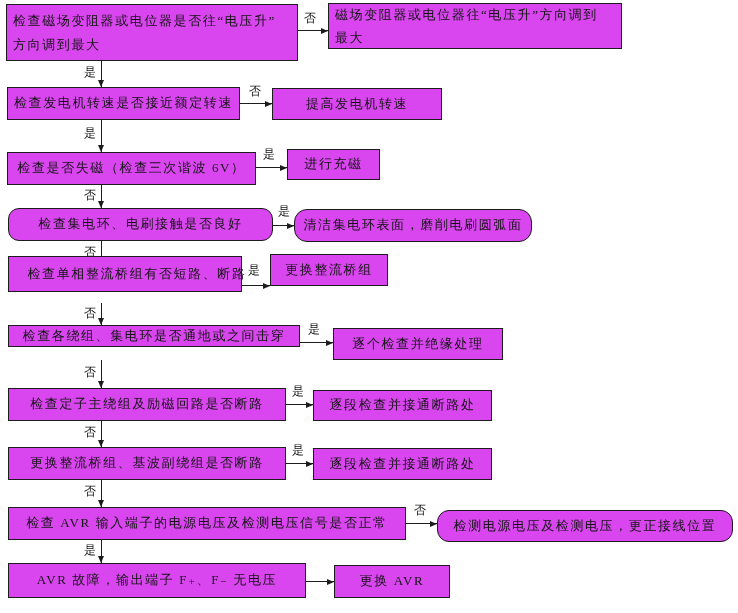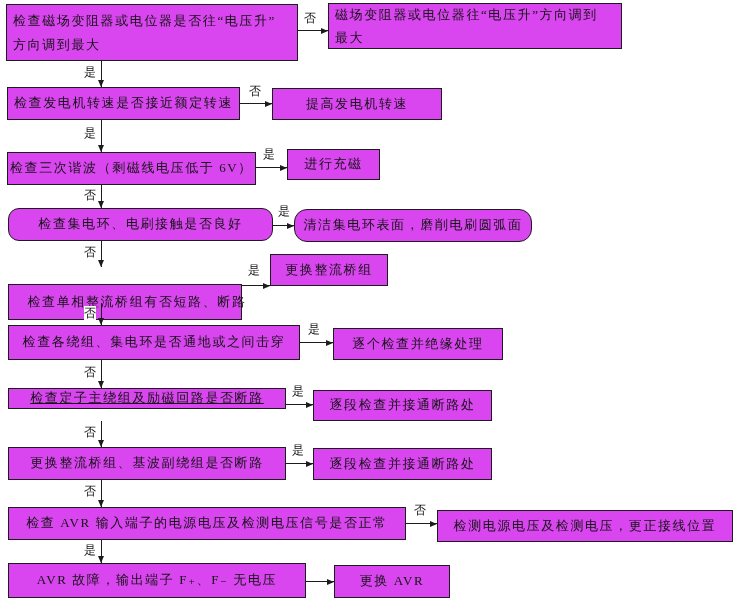--- a/index.html
+++ b/index.html
@@ -86,66 +86,66 @@
   <div class="lbl" style="left:84px; top:65px;">是</div>
   <div class="varrow" style="left:101px; top:61px; height:26px;"></div>
 
   <div class="node" style="left:7px; top:87px; width:233px; height:33px;">检查发电机转速是否接近额定转速</div>
   <div class="lbl" style="left:249px; top:84px;">否</div>
   <div class="harrow" style="left:240px; top:103px; width:32px;"></div>
   <div class="node" style="left:272px; top:88px; width:170px; height:32px;">提高发电机转速</div>
   <div class="lbl" style="left:84px; top:126px;">是</div>
   <div class="varrow" style="left:101px; top:120px; height:32px;"></div>
 
-  <div class="node" style="left:7px; top:152px; width:249px; height:33px;">检查三次谐波（剩磁线电压低于 6V）</div>
+  <div class="node" style="left:7px; top:152px; width:249px; height:33px;">检查是否失磁（检查三次谐波 6V）</div>
   <div class="lbl" style="left:263px; top:147px;">是</div>
   <div class="harrow" style="left:256px; top:167px; width:31px;"></div>
   <div class="node" style="left:287px; top:149px; width:93px; height:31px;">进行充磁</div>
   <div class="lbl" style="left:84px; top:188px;">否</div>
   <div class="varrow" style="left:101px; top:185px; height:23px;"></div>
 
   <div class="node" style="left:8px; top:208px; width:265px; height:33px;border-radius:11px;">检查集电环、电刷接触是否良好</div>
   <div class="lbl" style="left:278px; top:204px;">是</div>
   <div class="harrow" style="left:273px; top:225px; width:21px;"></div>
   <div class="node" style="left:294px; top:209px; width:238px; height:33px;border-radius:13px;">清洁集电环表面，磨削电刷圆弧面</div>
   <div class="lbl" style="left:84px; top:245px;">否</div>
   <div class="varrow" style="left:101px; top:241px; height:26px;"></div>
 
-  <div class="node" style="left:8px; top:284px; width:234px; height:36px;padding-left:24px;">检查单相整流桥组有否短路、断路</div>
+  <div class="node" style="left:8px; top:256px; width:234px; height:36px;padding-left:24px;">检查单相整流桥组有否短路、断路</div>
   <div class="lbl" style="left:248px; top:263px;">是</div>
   <div class="harrow" style="left:242px; top:285px; width:28px;"></div>
   <div class="node" style="left:270px; top:254px; width:118px; height:32px;">更换整流桥组</div>
   <div class="lbl" style="left:84px; top:306px;">否</div>
   <div class="varrow" style="left:101px; top:303px; height:22px;"></div>
 
-  <div class="node" style="left:8px; top:325px; width:292px; height:35px;">检查各绕组、集电环是否通地或之间击穿</div>
+  <div class="node" style="left:8px; top:325px; width:292px; height:22px;">检查各绕组、集电环是否通地或之间击穿</div>
   <div class="lbl" style="left:308px; top:322px;">是</div>
   <div class="harrow" style="left:300px; top:342px; width:33px;"></div>
   <div class="node" style="left:333px; top:328px; width:170px; height:32px;">逐个检查并绝缘处理</div>
   <div class="lbl" style="left:84px; top:365px;">否</div>
   <div class="varrow" style="left:101px; top:360px; height:28px;"></div>
 
-  <div class="node" style="left:8px; top:388px; width:278px; height:21px;text-decoration:underline;">检查定子主绕组及励磁回路是否断路</div>
+  <div class="node" style="left:8px; top:388px; width:278px; height:33px;">检查定子主绕组及励磁回路是否断路</div>
   <div class="lbl" style="left:292px; top:384px;">是</div>
   <div class="harrow" style="left:286px; top:404px; width:27px;"></div>
   <div class="node" style="left:313px; top:390px; width:179px; height:31px;">逐段检查并接通断路处</div>
   <div class="lbl" style="left:84px; top:425px;">否</div>
   <div class="varrow" style="left:101px; top:421px; height:26px;"></div>
 
   <div class="node" style="left:8px; top:447px; width:278px; height:33px;">更换整流桥组、基波副绕组是否断路</div>
   <div class="lbl" style="left:292px; top:443px;">是</div>
   <div class="harrow" style="left:286px; top:463px; width:27px;"></div>
   <div class="node" style="left:313px; top:448px; width:179px; height:32px;">逐段检查并接通断路处</div>
   <div class="lbl" style="left:84px; top:484px;">否</div>
   <div class="varrow" style="left:101px; top:480px; height:27px;"></div>
 
   <div class="node" style="left:8px; top:507px; width:398px; height:33px;">检查 AVR 输入端子的电源电压及检测电压信号是否正常</div>
   <div class="lbl" style="left:414px; top:503px;">否</div>
   <div class="harrow" style="left:406px; top:523px; width:31px;"></div>
-  <div class="node" style="left:437px; top:510px; width:296px; height:32px;">检测电源电压及检测电压，更正接线位置</div>
+  <div class="node" style="left:437px; top:510px; width:296px; height:32px;border-radius:12px;">检测电源电压及检测电压，更正接线位置</div>
   <div class="lbl" style="left:84px; top:543px;">是</div>
   <div class="varrow" style="left:101px; top:540px; height:23px;"></div>
 
   <div class="node" style="left:8px; top:563px; width:298px; height:35px;">AVR 故障，输出端子 F₊、F₋ 无电压</div>
   <div class="harrow" style="left:306px; top:581px; width:28px;"></div>
   <div class="node" style="left:334px; top:565px; width:116px; height:33px;">更换 AVR</div>
 
 </div>
 
 </body></html>

